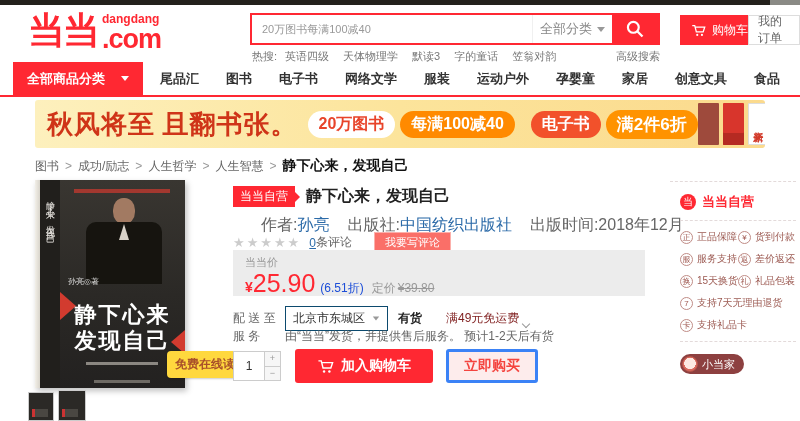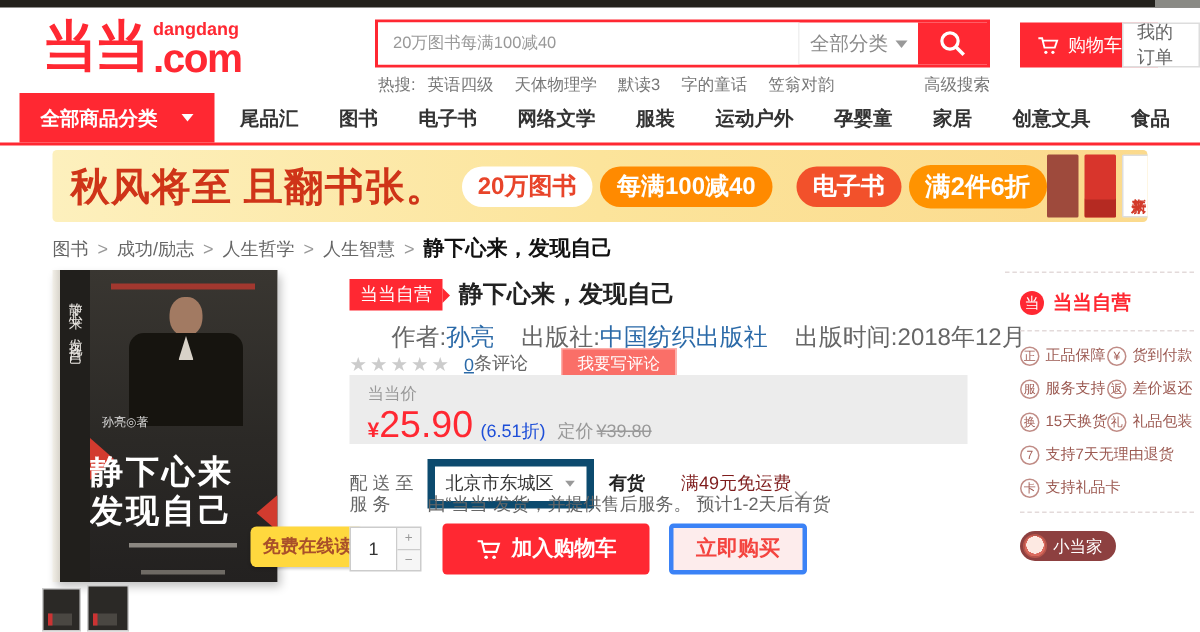--- a/index.html
+++ b/index.html
@@ -66,21 +66,21 @@
   .spine { width:20px; background:#211f1c; color:#e8e5e0; display:flex; flex-direction:column; align-items:center; padding-top:14px; }
   .spine .stitle { writing-mode:vertical-rl; font-size:9px; letter-spacing:3px; }
   .front { flex:1; position:relative; background:linear-gradient(180deg,#393631 0%,#2b2926 55%,#232120 100%); overflow:hidden; }
   .front .tagbar { position:absolute; left:14px; top:9px; width:96px; height:4px; background:#b5382f; opacity:.85; }
   .portrait { position:absolute; left:26px; top:18px; width:76px; height:86px; }
   .portrait .head { position:absolute; left:27px; top:0; width:22px; height:26px; border-radius:46%; background:#a27a62; }
   .portrait .body { position:absolute; left:0; top:24px; width:76px; height:62px; background:#16140f; border-radius:10px 10px 0 0; }
   .portrait .shirt { position:absolute; left:33px; top:26px; width:10px; height:16px; background:#d8d2c8; clip-path:polygon(50% 0,100% 100%,0 100%); }
   .cauthor { position:absolute; left:8px; top:96px; color:#ddd; font-size:8px; }
   .tri-left { position:absolute; left:0; top:112px; width:0; height:0; border-top:14px solid transparent; border-bottom:14px solid transparent; border-left:16px solid #d23b2f; }
-  .ctitle { position:absolute; left:0; top:122px; width:100%; color:#fff; font-weight:bold; font-size:22px; line-height:1.2; letter-spacing:2px; }
+  .ctitle { position:absolute; left:0; top:122px; width:100%; text-align:center; color:#fff; font-weight:bold; font-size:22px; line-height:1.2; letter-spacing:2px; }
   .subbar { position:absolute; left:26px; top:182px; width:72px; height:3px; background:#8b8781; }
   .pubbar { position:absolute; left:34px; bottom:5px; width:56px; height:3px; background:#6e6a64; }
   .tri-br { position:absolute; right:0; bottom:34px; width:0; height:0; border-top:12px solid transparent; border-bottom:12px solid transparent; border-right:14px solid #d23b2f; }
   .read-badge { position:absolute; left:132px; top:171px; background:#ffd83e; color:#a9502a; font-size:12px; font-weight:bold; padding:5px 8px; border-radius:4px; white-space:nowrap; box-shadow:0 1px 2px rgba(0,0,0,.2); cursor:pointer; }
   .thumb { position:absolute; width:26px; height:29px; background:#2b2926; border:1px solid #ccc; }
   .thumb .tt { position:absolute; left:3px; bottom:3px; width:16px; height:8px; background:#4a4742; border-left:3px solid #c33; }
   .thumb.t1 { left:28px; top:392px; }
   .thumb.t2 { left:58px; top:390px; width:28px; height:31px; }
 
   
@@ -99,21 +99,21 @@
   .pricebox { position:absolute; left:0; top:64px; width:412px; height:46px; background:#ececec; padding:5px 12px; }
   .price-label { font-size:11px; color:#999; }
   .priceline { display:flex; align-items:baseline; margin-top:1px; }
   .cur { color:#ff2832; font-size:14px; font-weight:bold; }
   .price { color:#ff2832; font-size:25px; line-height:25px; }
   .discount { color:#1d4ed8; font-size:12px; margin-left:5px; }
   .listlabel { color:#999; font-size:12px; margin-left:8px; }
   .listprice { color:#999; font-size:12px; text-decoration:line-through; margin-left:2px; }
   .shiprow { position:absolute; left:0; top:120px; display:flex; align-items:center; font-size:12px; color:#666; }
   .rowlabel { width:52px; color:#666; }
-  .region-select { border:5px solid #0c4a6e; background:#fff; padding:3px 7px; display:flex; align-items:center; gap:7px; color:#333; cursor:pointer; }
+  .region-select { border:1px solid #0c4a6e; background:#fff; padding:3px 7px; display:flex; align-items:center; gap:7px; color:#333; cursor:pointer; }
   .region-select .caret { border-top-color:#999; transform:scale(.8); }
   .stock { font-weight:bold; color:#222; margin-left:10px; }
   .freeship { color:#7f1d1d; margin-left:24px; display:flex; align-items:flex-end; gap:4px; }
   .chev { width:6px; height:6px; border-right:1px solid #999; border-bottom:1px solid #999; transform:rotate(45deg); margin-top:-3px; }
   .servicerow { position:absolute; left:0; top:142px; display:flex; font-size:12px; color:#666; }
   .buyrow { position:absolute; left:0; top:163px; display:flex; align-items:center; }
   .stepper { display:flex; height:30px; border:1px solid #ccc; background:#fff; }
   .stepper input { width:30px; border:none; outline:none; text-align:center; font-size:12px; color:#333; font-family:inherit; }
   .stepbtns { display:flex; flex-direction:column; width:16px; border-left:1px solid #ccc; }
   .stepbtns button { flex:1; border:none; background:#f6f6f6; color:#999; font-size:9px; line-height:1; cursor:pointer; }

